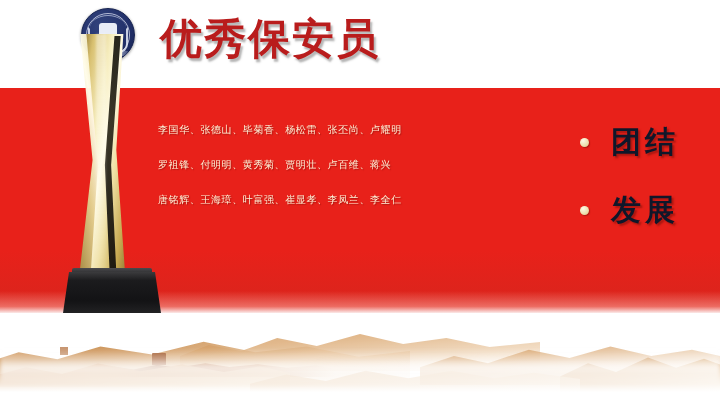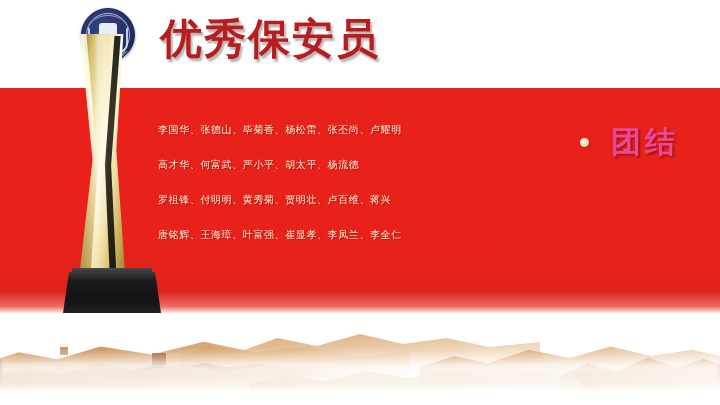--- a/index.html
+++ b/index.html
@@ -132,21 +132,21 @@
   .slogans{position:absolute;left:580px;top:108px;width:140px;}
   .slogan-row{display:flex;align-items:center;height:68px;}
   .bullet{
     width:9px;height:9px;border-radius:50%;
     background:radial-gradient(circle at 35% 30%,#fffbe8,#eadfae 60%,#cbbd82 100%);
     box-shadow:1px 1px 1px rgba(120,14,10,.5);
     flex:0 0 auto;margin-right:22px;
   }
   .slogan-text{
     font-size:30px;font-weight:bold;letter-spacing:4px;
-    color:#ec4899;
+    color:#0f172a;
     text-shadow:2px 2px 2px rgba(125,16,10,.6);
     white-space:nowrap;
   }
 
   
   .landscape{
     position:absolute;left:0;top:313px;width:720px;height:92px;
     background:#ffffff;overflow:hidden;
   }
   .mist{
@@ -224,29 +224,32 @@
       <div class="blade-dark"></div>
       <div class="cup-sheen"></div>
     </div>
 
     <div class="base-top"></div>
     <div class="base"></div>
   </div>
 
   <div class="names">
     <div class="name-row">李国华、张德山、毕菊香、杨松雷、张丕尚、卢耀明</div>
-    <div class="name-row">高才华、何富武、严小平、胡太平、杨流德</div>
     <div class="name-row">罗祖锋、付明明、黄秀菊、贾明壮、卢百维、蒋兴</div>
     <div class="name-row">唐铭辉、王海璋、叶富强、崔显孝、李凤兰、李全仁</div>
   </div>
 
   <div class="slogans">
     <div class="slogan-row">
       <span class="bullet"></span>
       <span class="slogan-text">团结</span>
+    </div>
+    <div class="slogan-row">
+      <span class="bullet"></span>
+      <span class="slogan-text">发展</span>
     </div>
   </div>
 
   <div class="landscape">
     <div class="ridge r2"></div>
     <div class="ridge r3"></div>
     <div class="ridge r6"></div>
     <div class="ridge r1"></div>
     <div class="tower2"></div>
     <div class="fog"></div>

